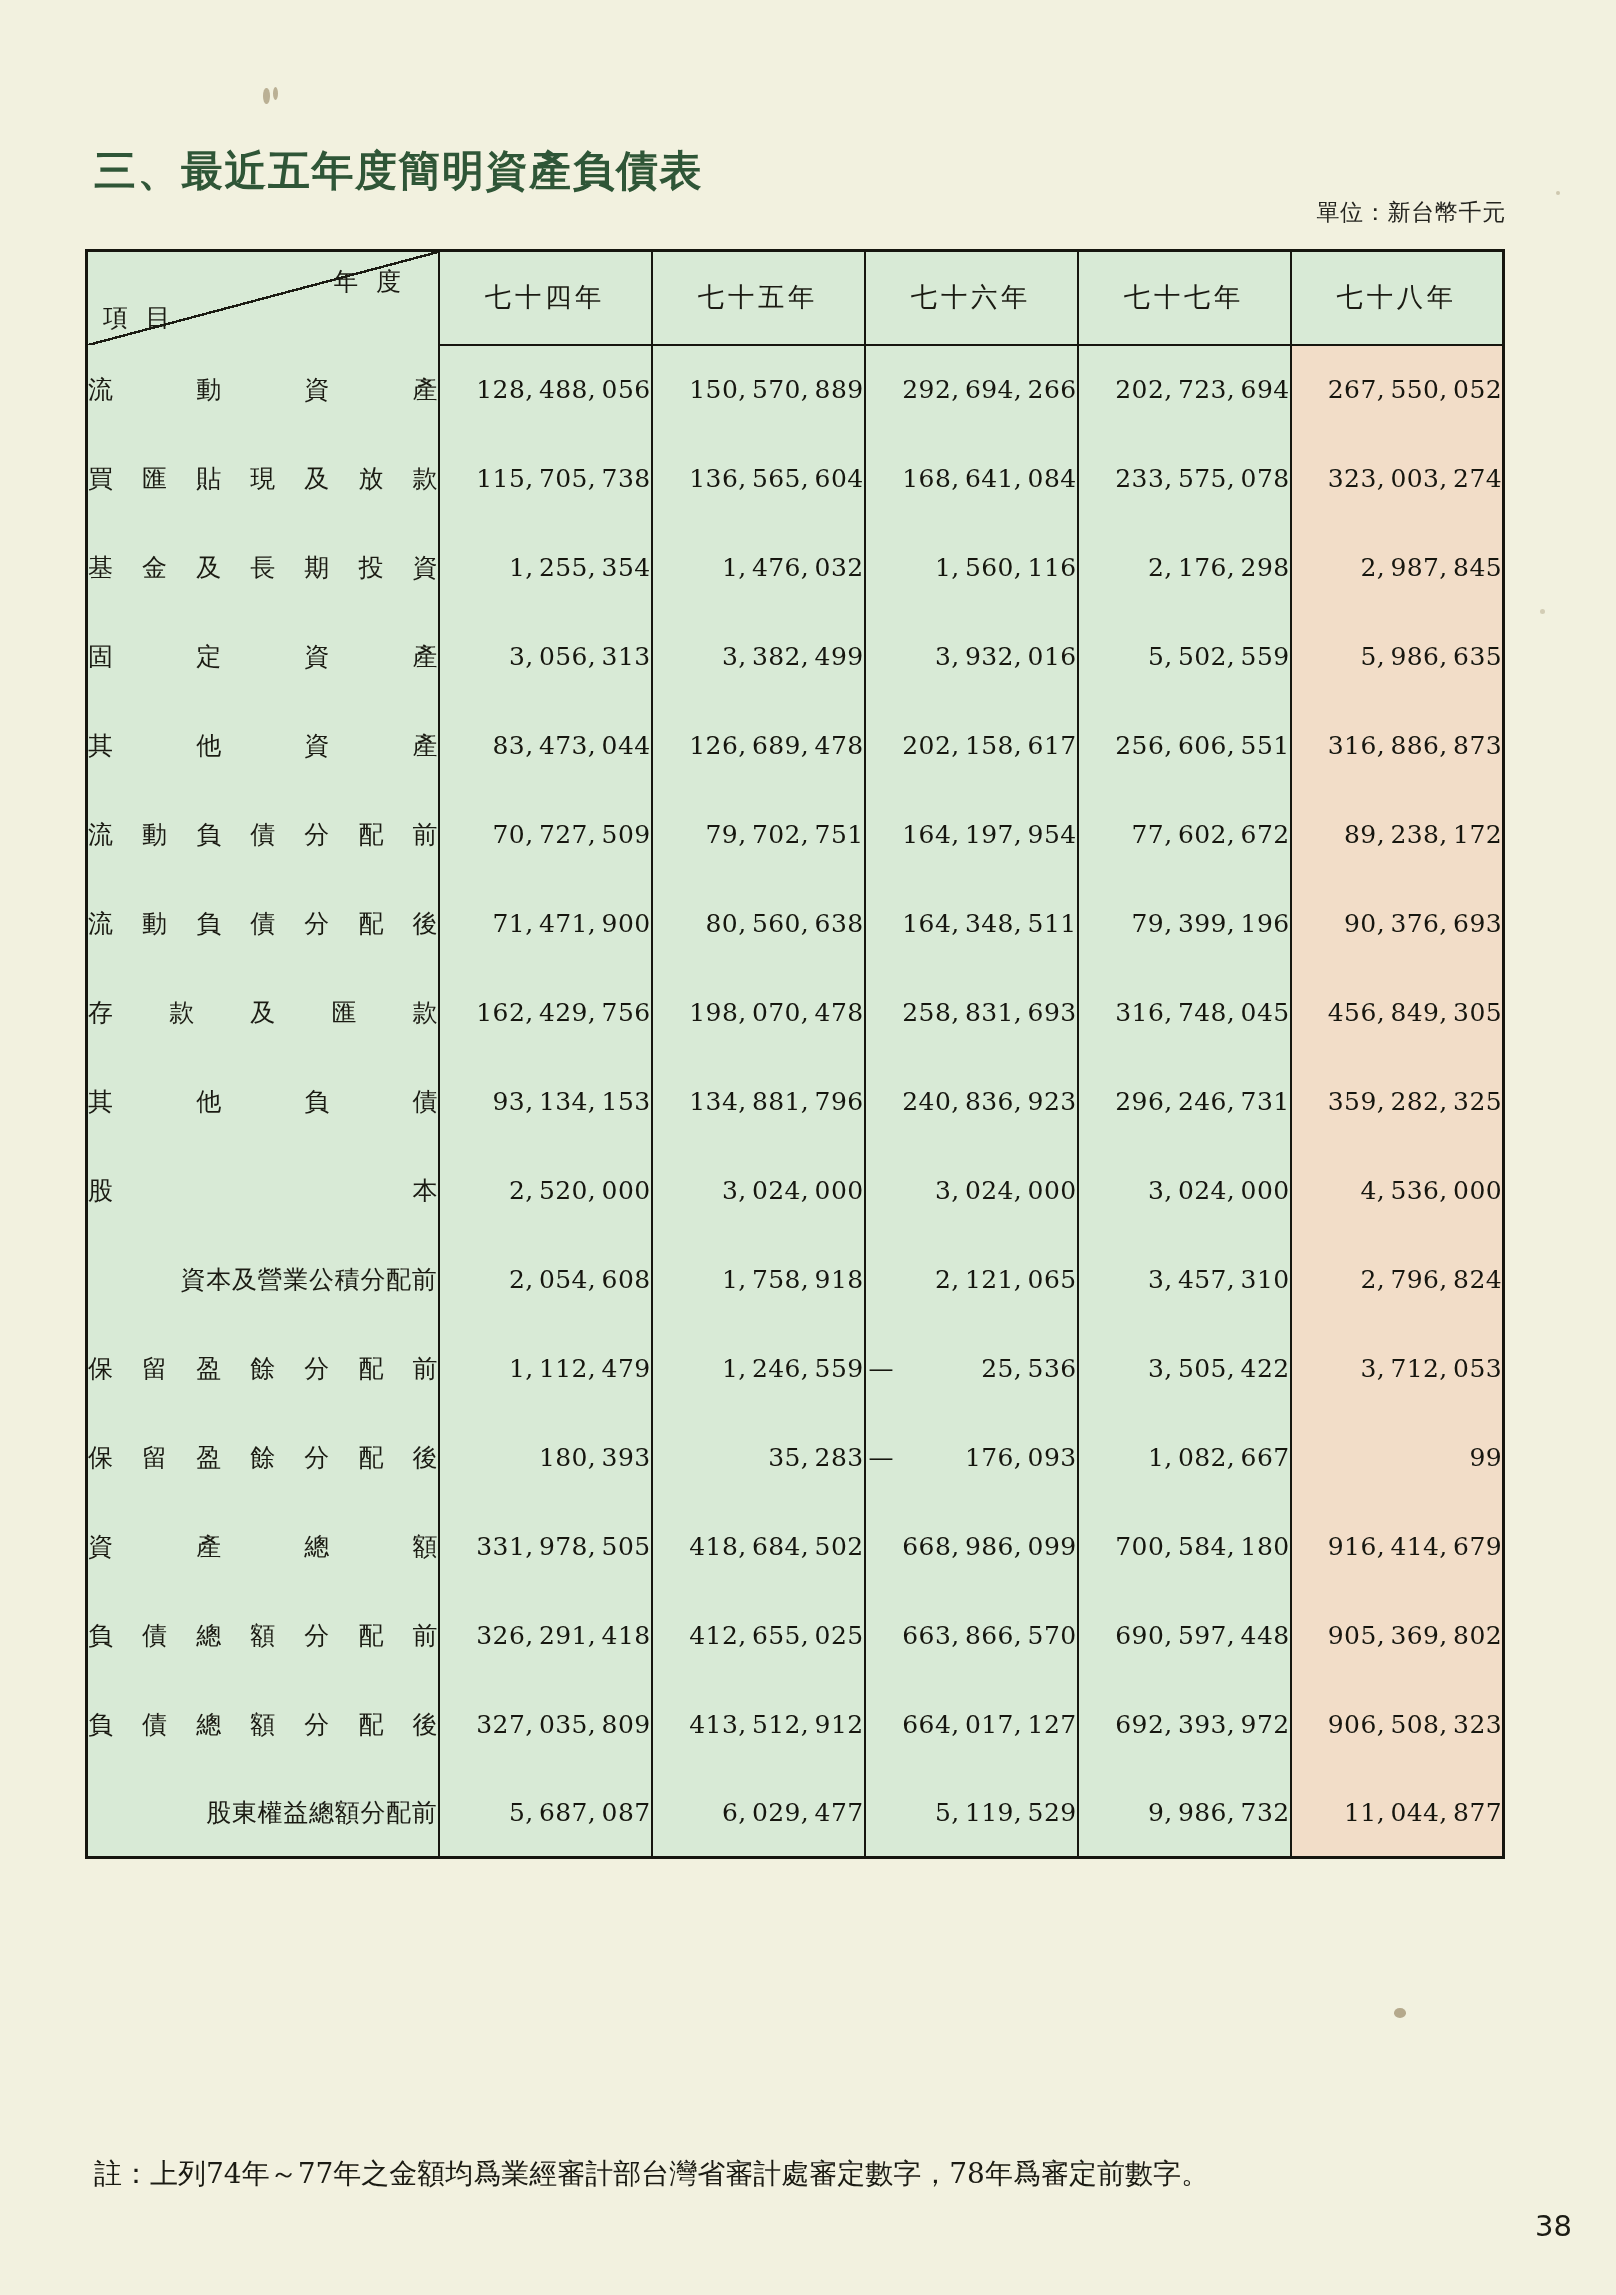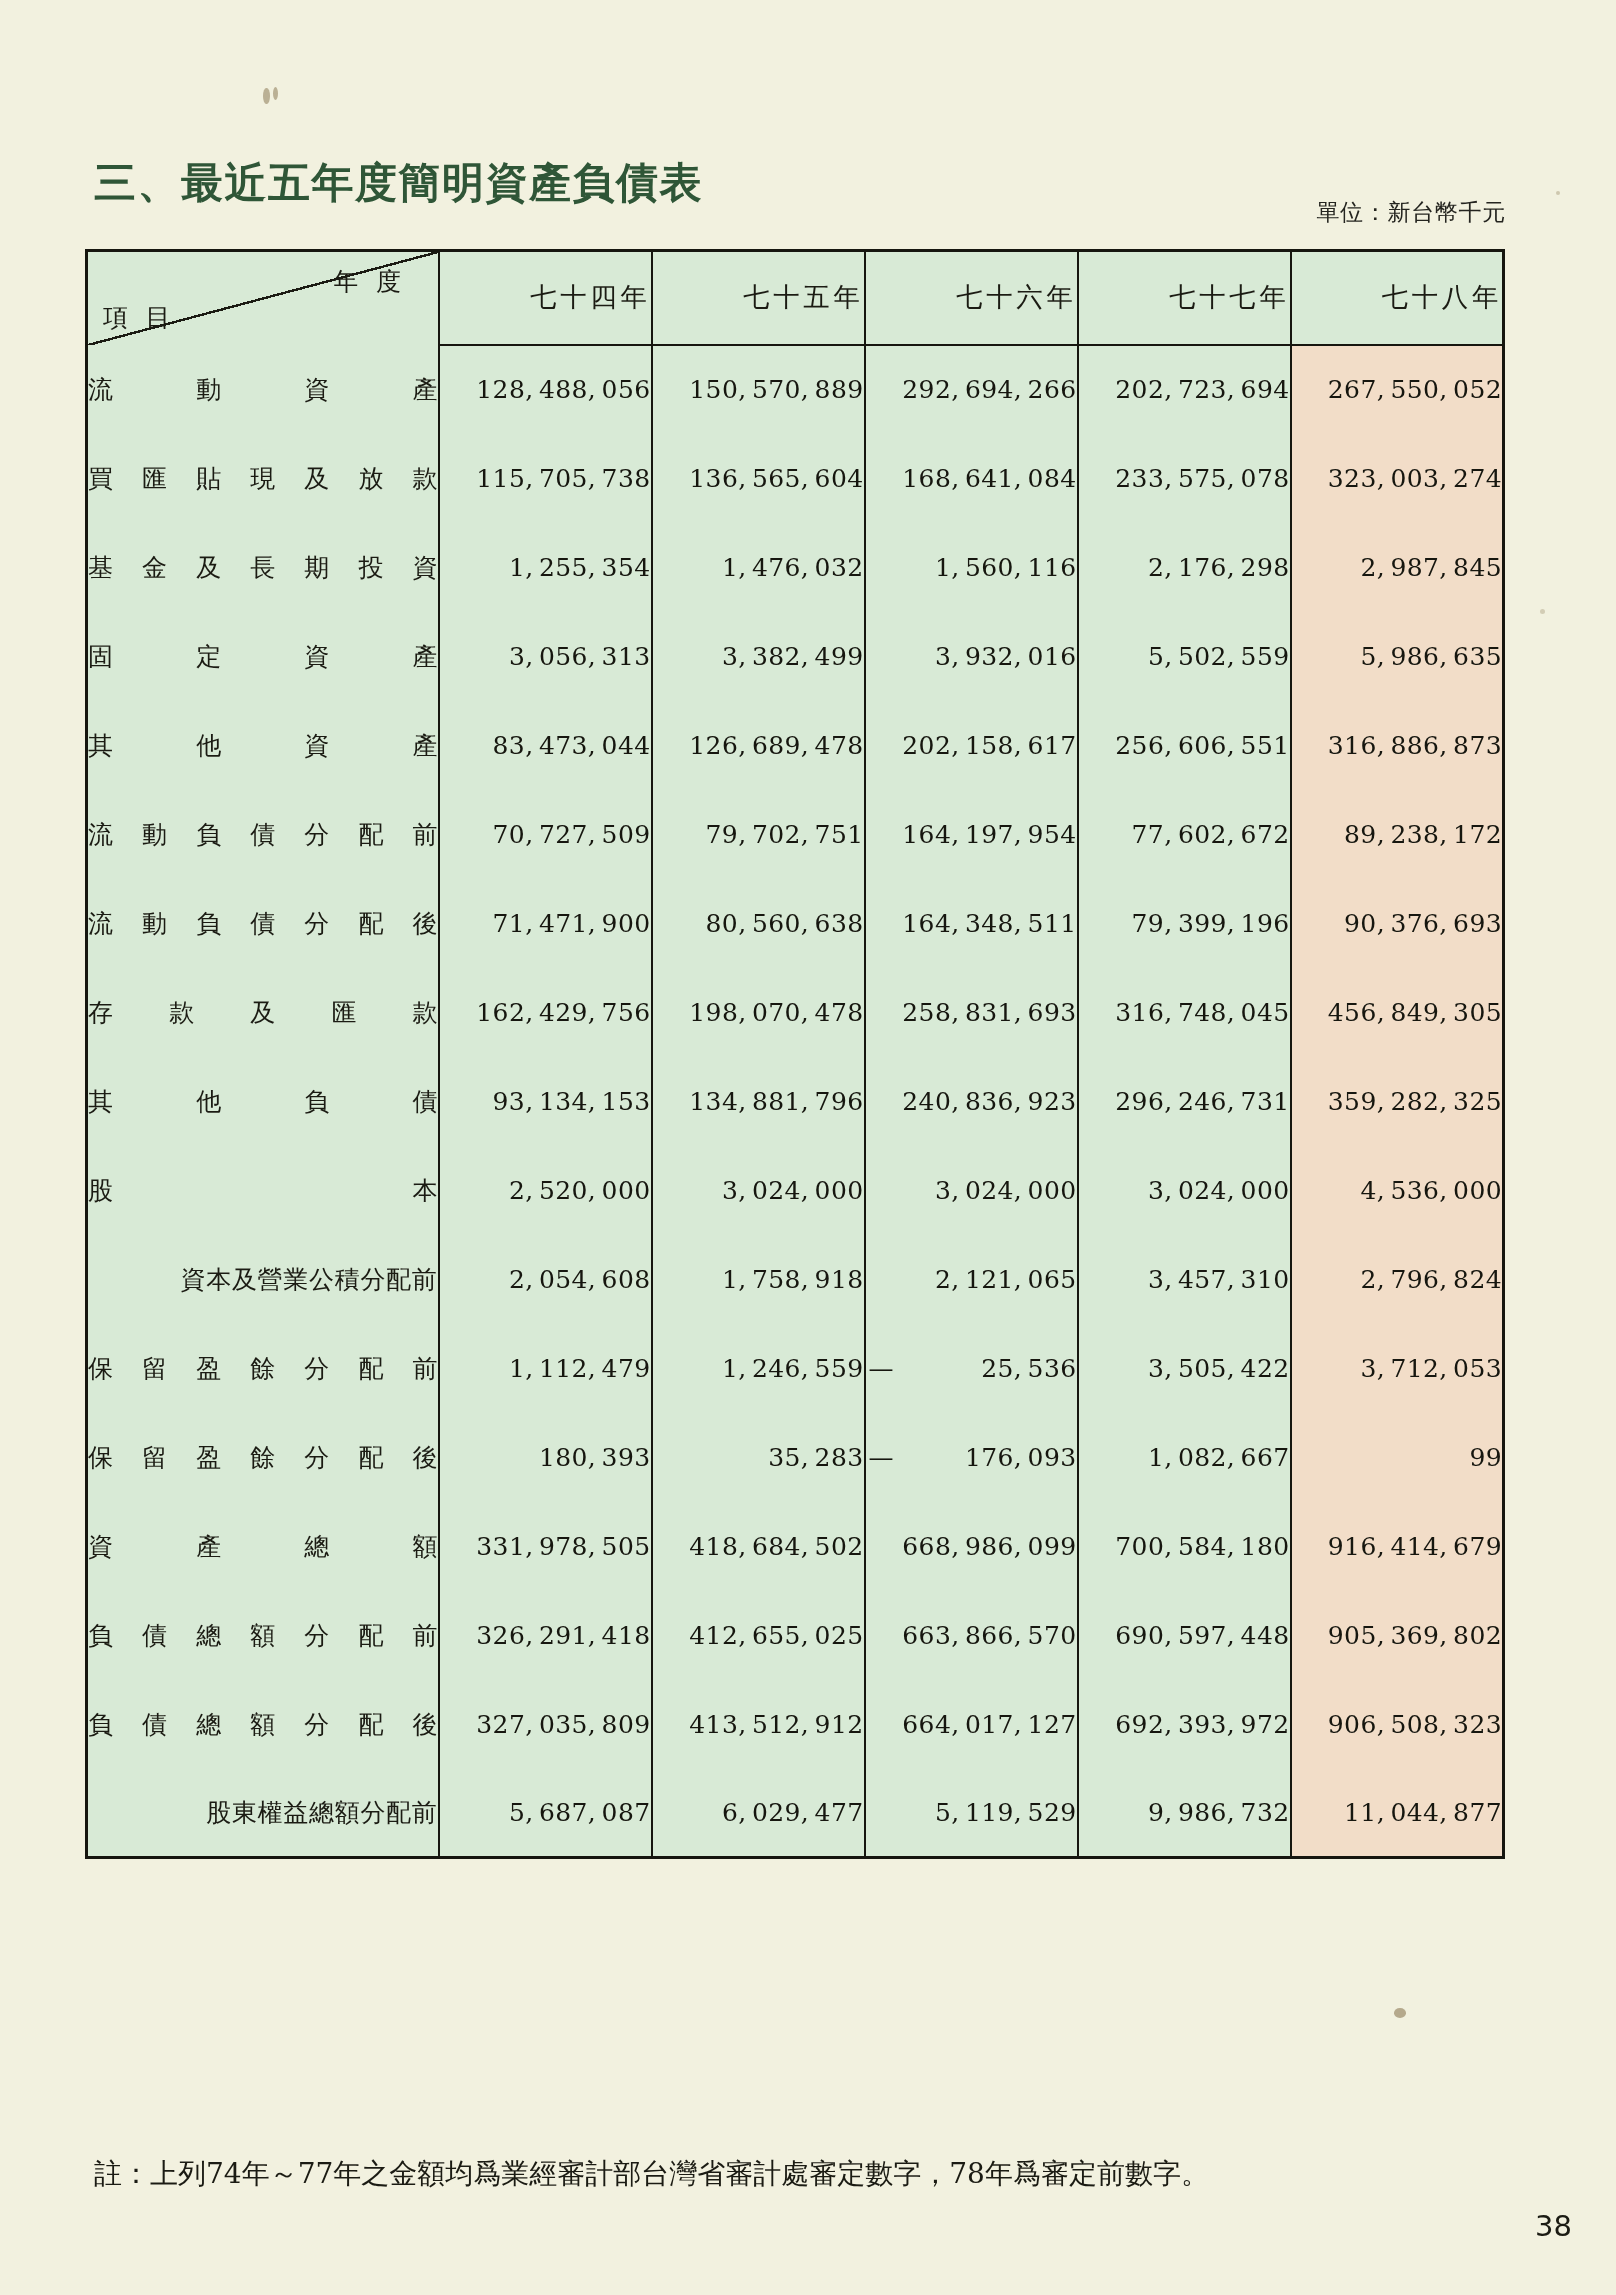--- a/index.html
+++ b/index.html
@@ -33,21 +33,21 @@
   .page {
     position: absolute;
     inset: 0;
     z-index: 1;
   }
 
   
   .title {
     position: absolute;
     left: 94px;
-    top: 155px;
+    top: 143px;
     font-family: "DejaVu Sans", "Liberation Sans", sans-serif;
     font-weight: 700;
     font-size: 42px;
     letter-spacing: 1.5px;
     color: #2f5637;
     white-space: nowrap;
   }
   .unit-label {
     position: absolute;
     right: 110px;
@@ -85,21 +85,21 @@
   }
   table.bs th:first-child, table.bs td:first-child { border-left: 0; }
   table.bs th:last-child,  table.bs td:last-child  { border-right: 0; }
 
   
   thead tr { height: 94px; }
   thead th.yr {
     font-size: 26.4px;
     letter-spacing: 3.7px;
     color: #1b1b13;
-    text-align: right;
+    text-align: center;
     vertical-align: middle;
     font-weight: normal;
     border-bottom: 2.9px solid #16160f;
   }
   th.corner {
     position: relative;
     border-bottom: 2.9px solid #16160f;
     vertical-align: top;
     overflow: hidden;
   }

